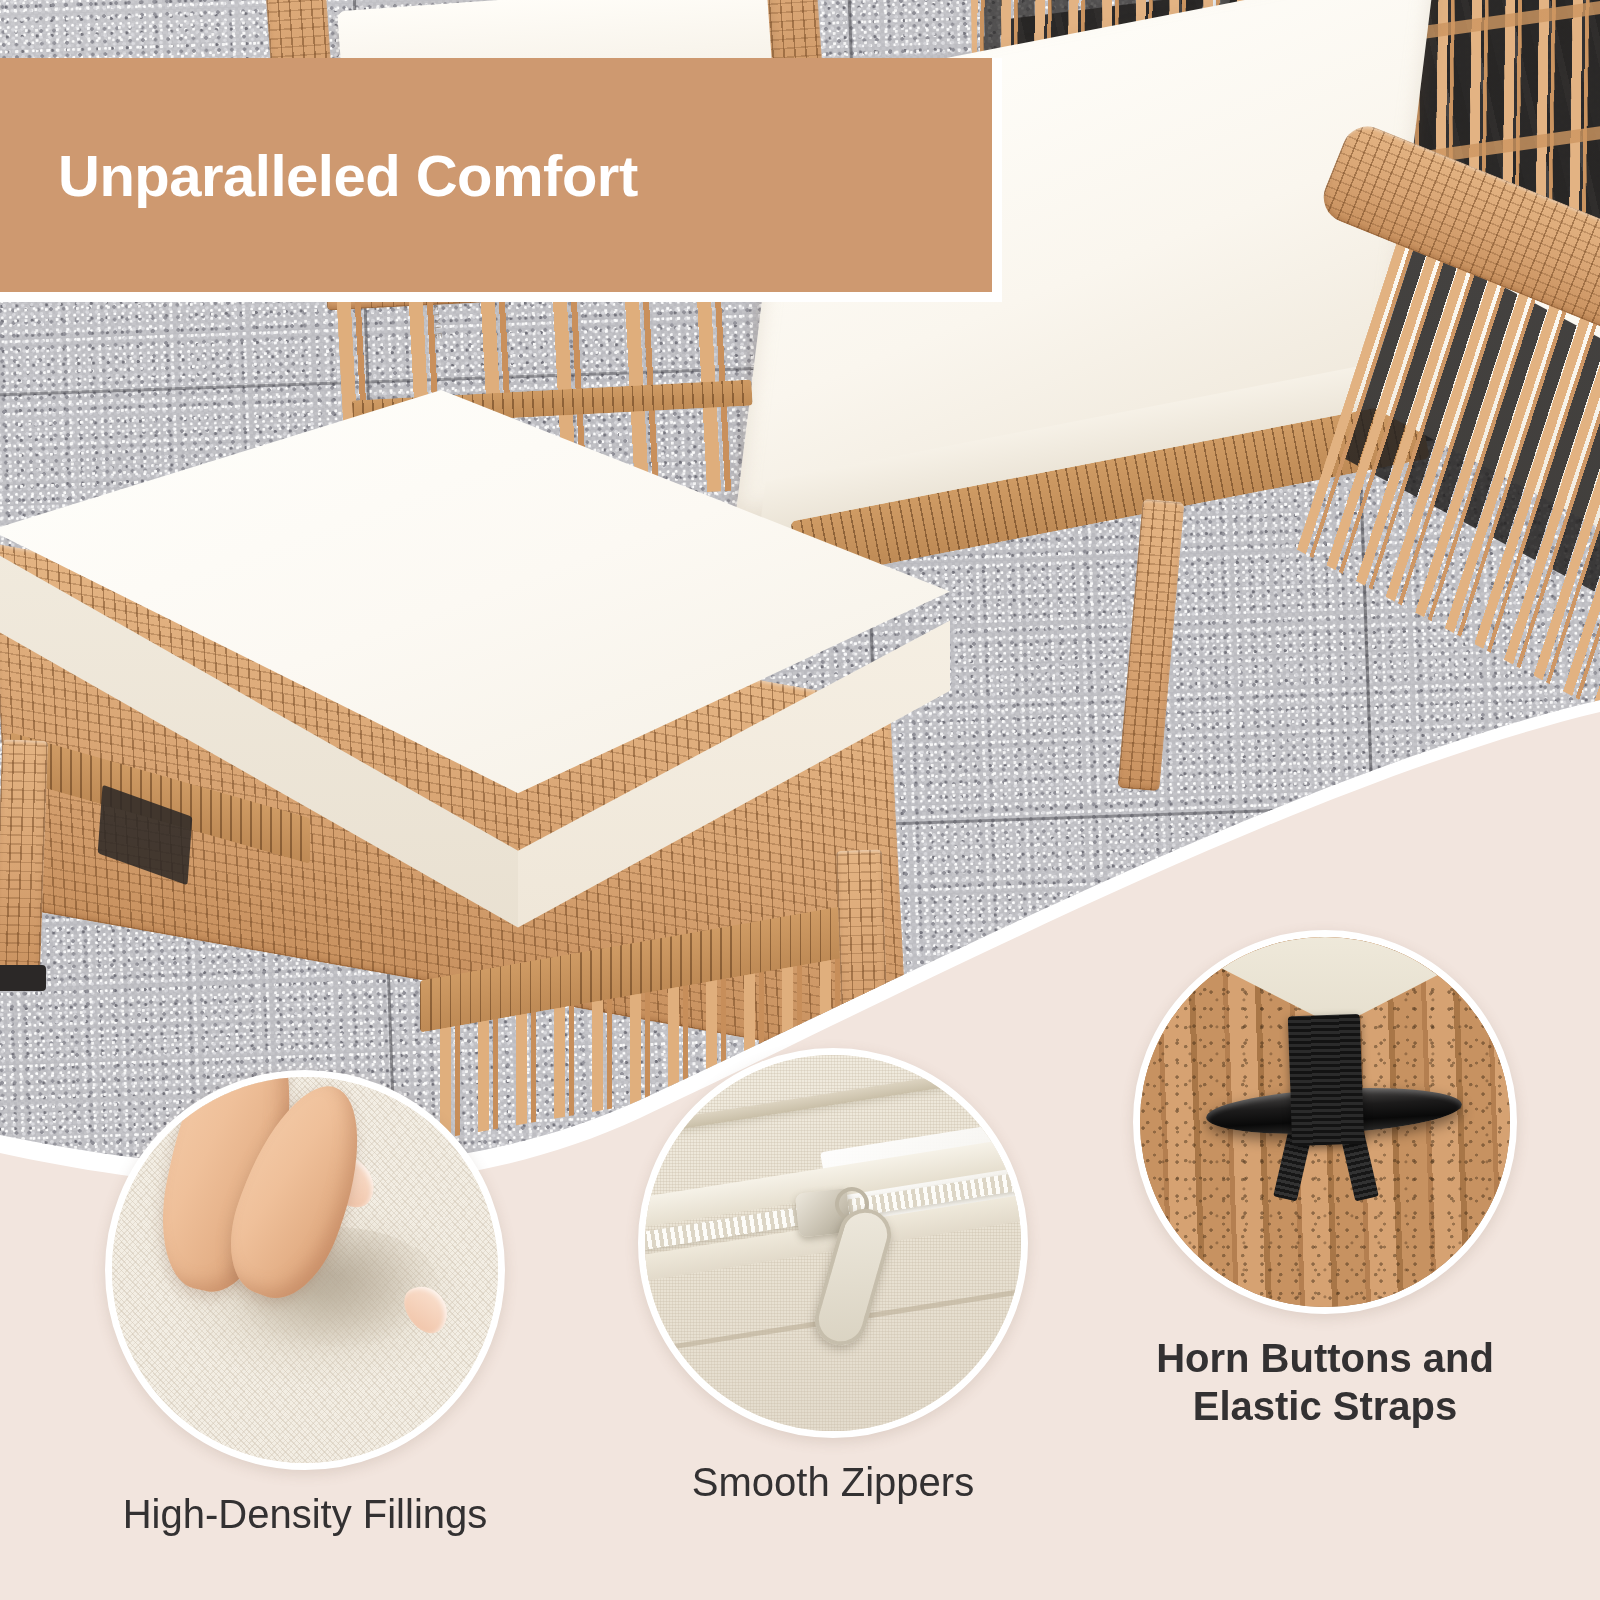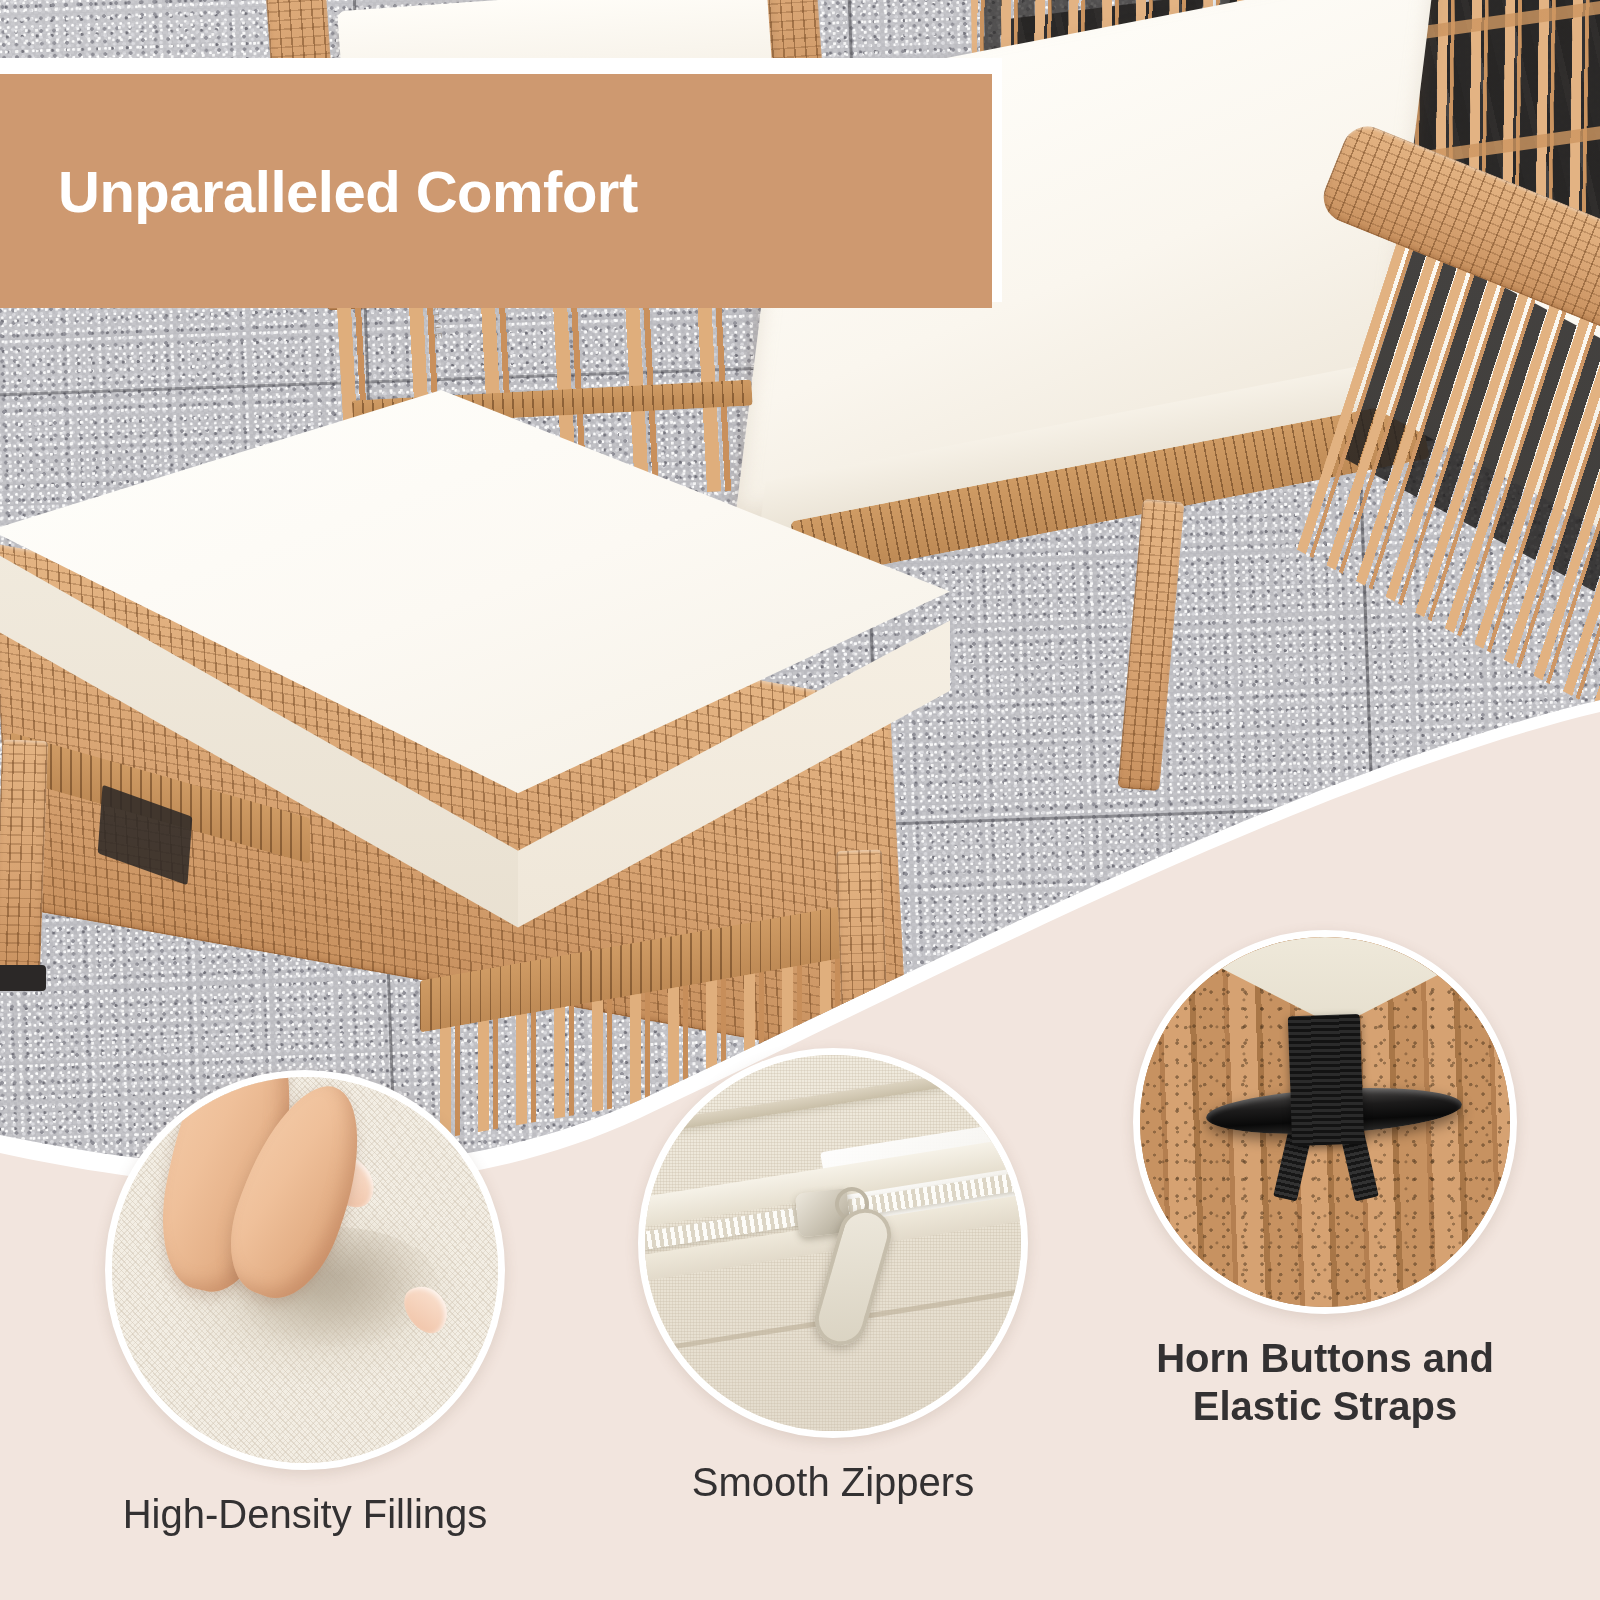--- a/index.html
+++ b/index.html
@@ -290,21 +290,21 @@
   }
   .ottoman .foot{
     position:absolute; left:34px; top:585px; width:52px; height:26px;
     background:#2b2827; border-radius:4px;
   }
 
   
   .banner-wrap{
     position:absolute; left:0; top:58px; width:1002px; height:244px;
     background:#FFFFFF;
-    padding:16px 10px 10px 0;
+    padding:0 10px 10px 0;
   }
   .banner{
     width:992px; height:234px;
     background:#CE9970;
     padding:24px 40px 22px 58px;
     display:flex; flex-direction:column; justify-content:center;
   }
   .headline{
     color:#FFFFFF;
     font-size:58px;

